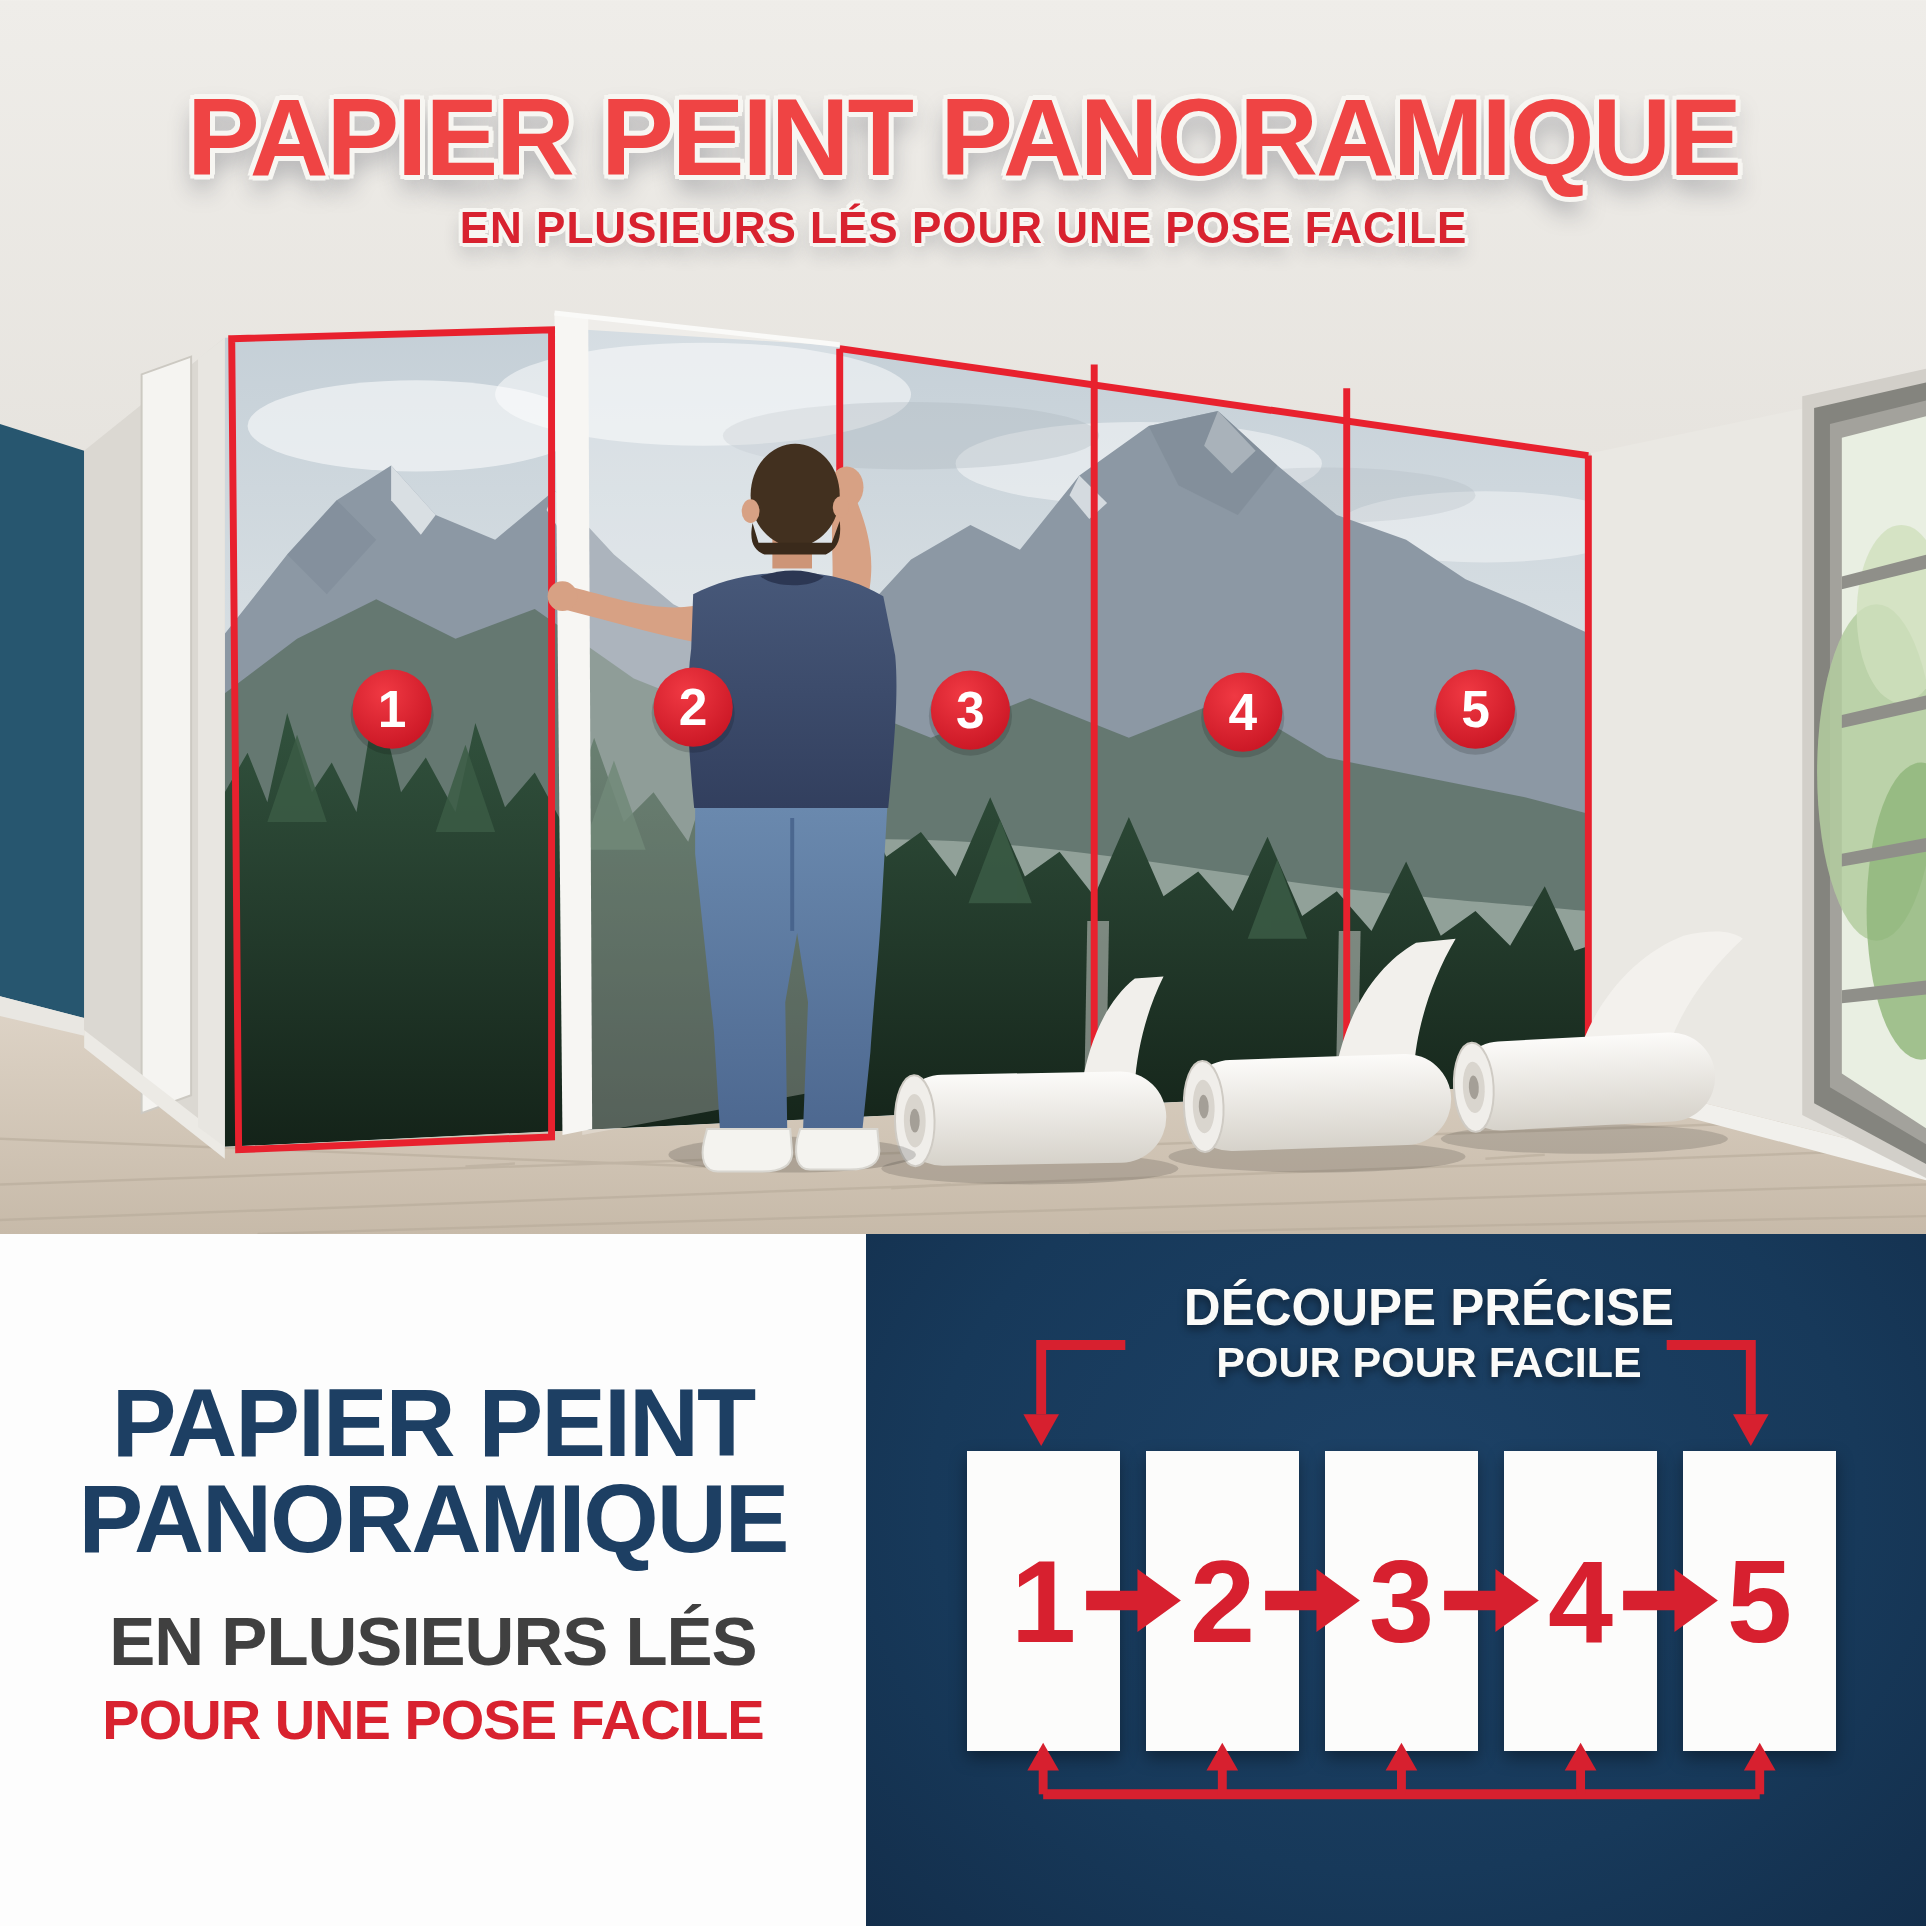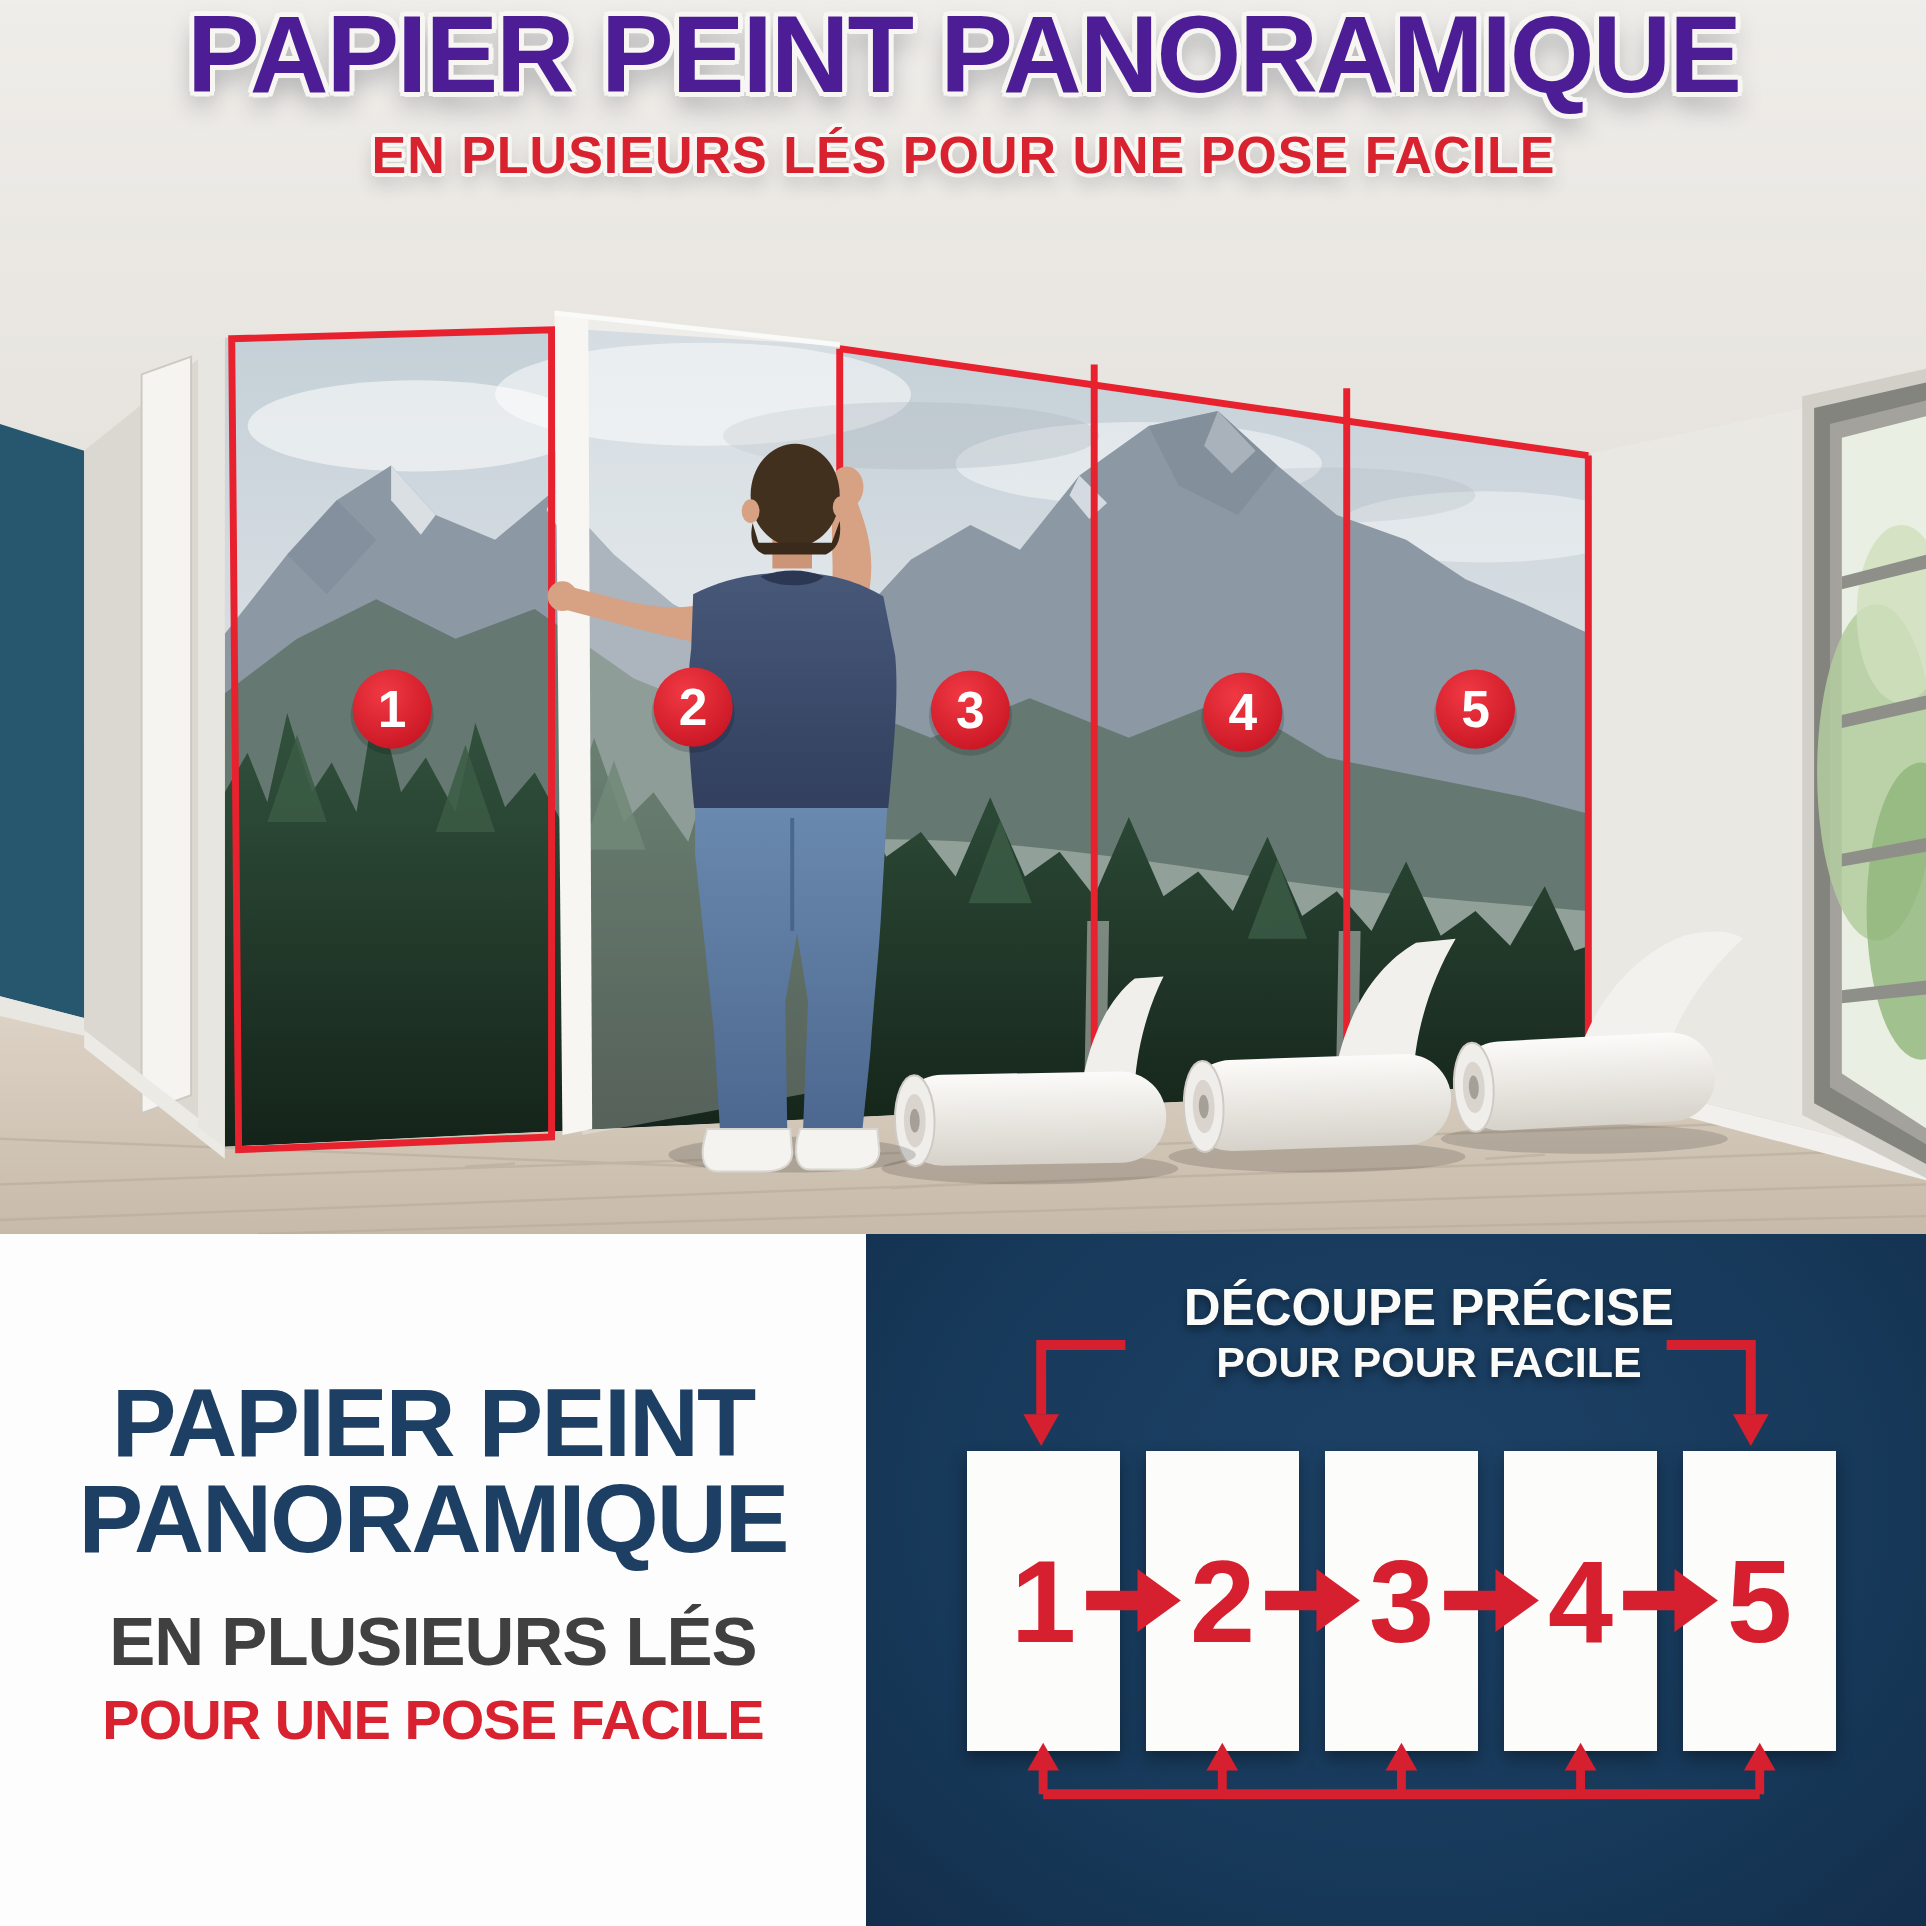--- a/index.html
+++ b/index.html
@@ -6,26 +6,26 @@
   *{box-sizing:border-box;}
   .canvas{
     position:relative;width:1927px;height:1927px;overflow:hidden;background:#ffffff;
     font-family:"Liberation Sans",sans-serif;
   }
   
   .photo{position:absolute;left:0;top:0;width:1927px;height:1234px;box-shadow:0 3px 8px rgba(0,0,0,.28);}
   .photo svg{display:block;}
   .hero-titles{position:absolute;left:0;top:0;width:100%;text-align:center;pointer-events:none;}
   .hero-title{
-    font-size:109px;font-weight:700;letter-spacing:-2px;color:#4c1d95;line-height:1.0;
+    margin-top:83px;font-size:109px;font-weight:700;letter-spacing:-2px;color:#ef4444;line-height:1.0;
     text-shadow:-4px -4px 0 #f7f6f2,4px -4px 0 #f7f6f2,-4px 4px 0 #f7f6f2,4px 4px 0 #f7f6f2,
       0 -5px 0 #f7f6f2,0 5px 0 #f7f6f2,-5px 0 0 #f7f6f2,5px 0 0 #f7f6f2,0 14px 24px rgba(40,45,60,.38);
   }
   .hero-subtitle{
-    margin-top:20px;font-size:52px;font-weight:700;letter-spacing:1px;color:#d8222f;line-height:1.0;
+    margin-top:14px;font-size:44px;font-weight:700;letter-spacing:1px;color:#d8222f;line-height:1.0;
     text-shadow:-3px -3px 0 #f7f6f2,3px -3px 0 #f7f6f2,-3px 3px 0 #f7f6f2,3px 3px 0 #f7f6f2,
       0 -4px 0 #f7f6f2,0 4px 0 #f7f6f2,-4px 0 0 #f7f6f2,4px 0 0 #f7f6f2,0 10px 18px rgba(40,45,60,.30);
   }
   
   .bottom{position:absolute;left:0;top:1234px;width:1927px;height:693px;background:#fdfdfd;}
   .bottom-left{position:absolute;left:0;top:0;width:866px;height:845px;text-align:center;padding-top:141px;}
   .bl-navy{font-size:97px;font-weight:700;letter-spacing:-2px;line-height:0.99;color:#1d3f63;}
   .bl-red1{margin-top:40px;font-size:69px;font-weight:700;letter-spacing:-1px;line-height:1.0;color:#404040;}
   .bl-red2{margin-top:16px;font-size:56px;font-weight:700;letter-spacing:-1px;line-height:1.0;color:#d8222f;}
   .diagram{

